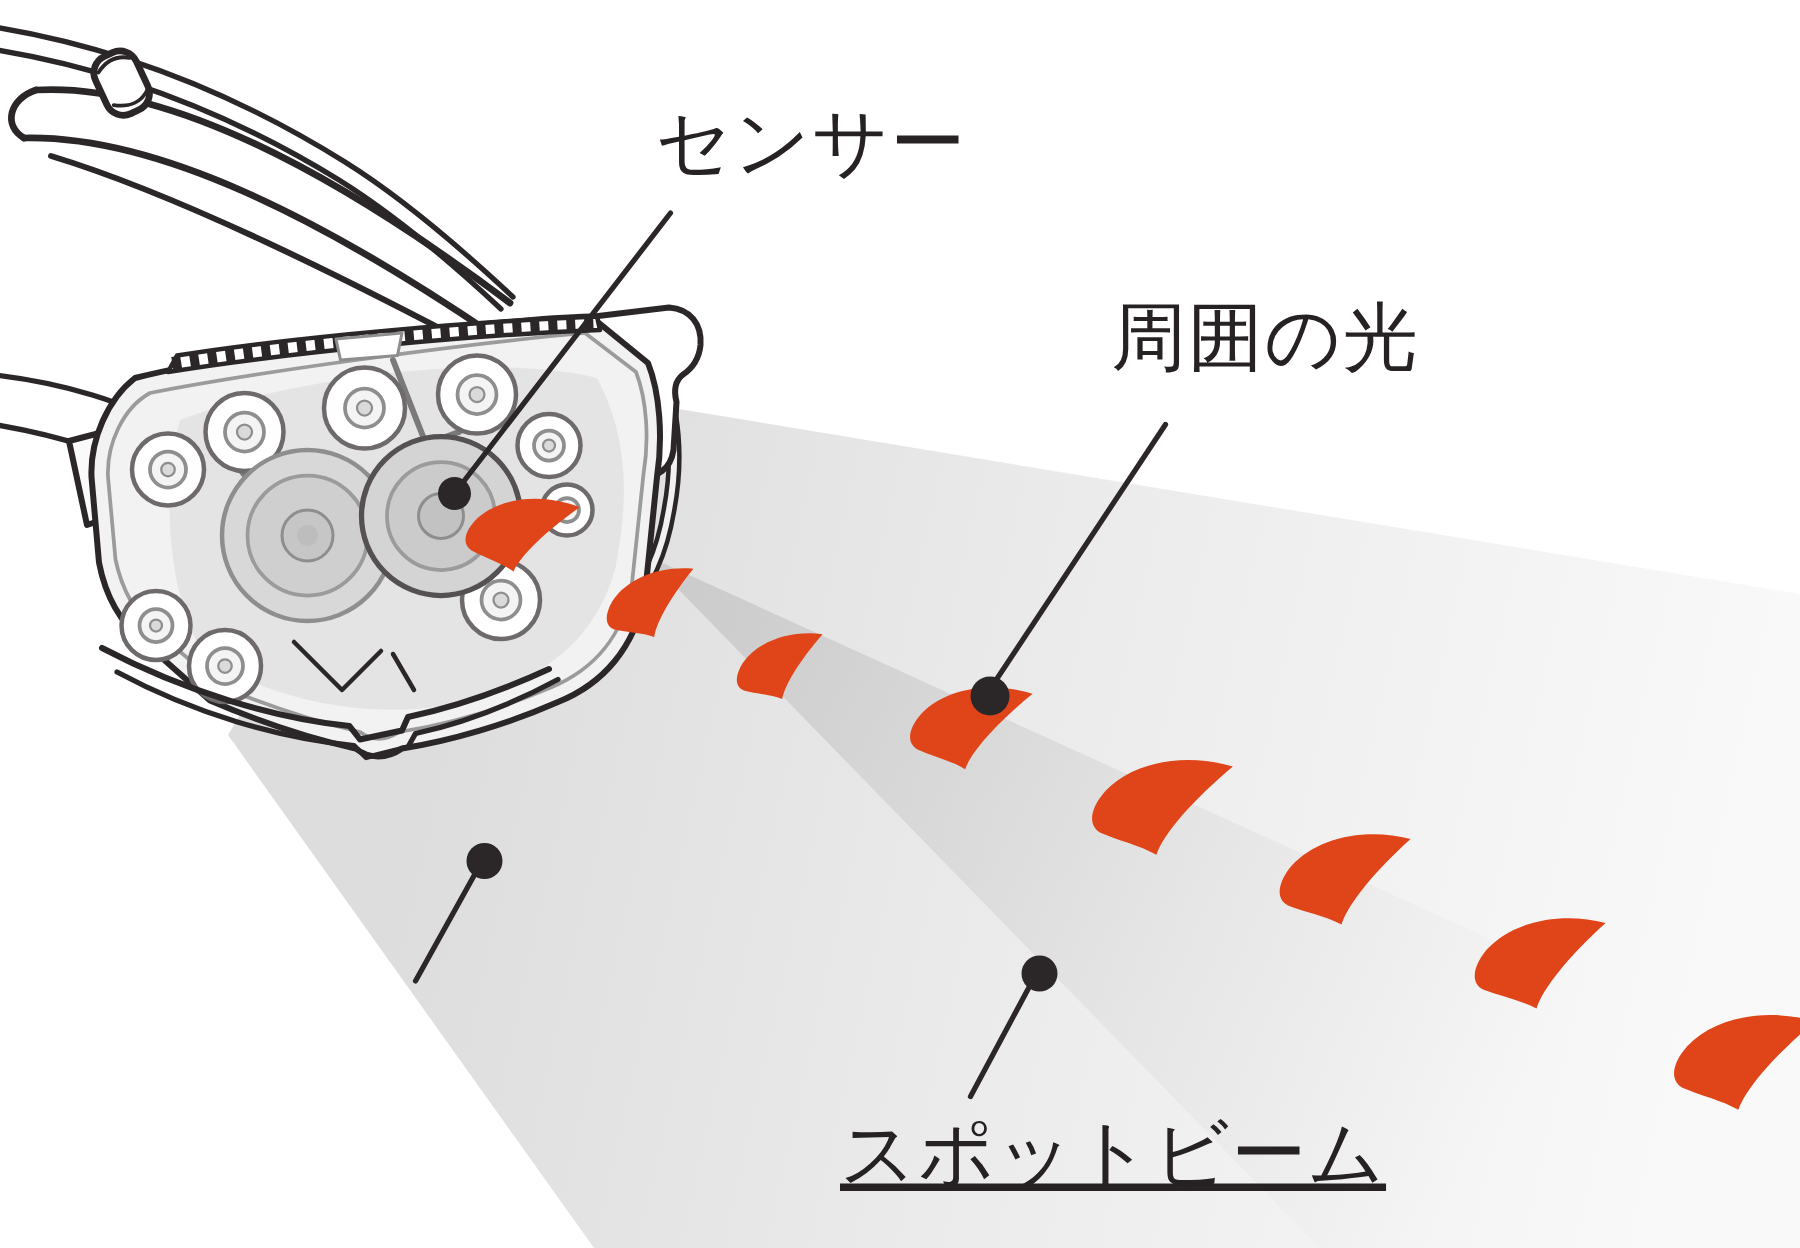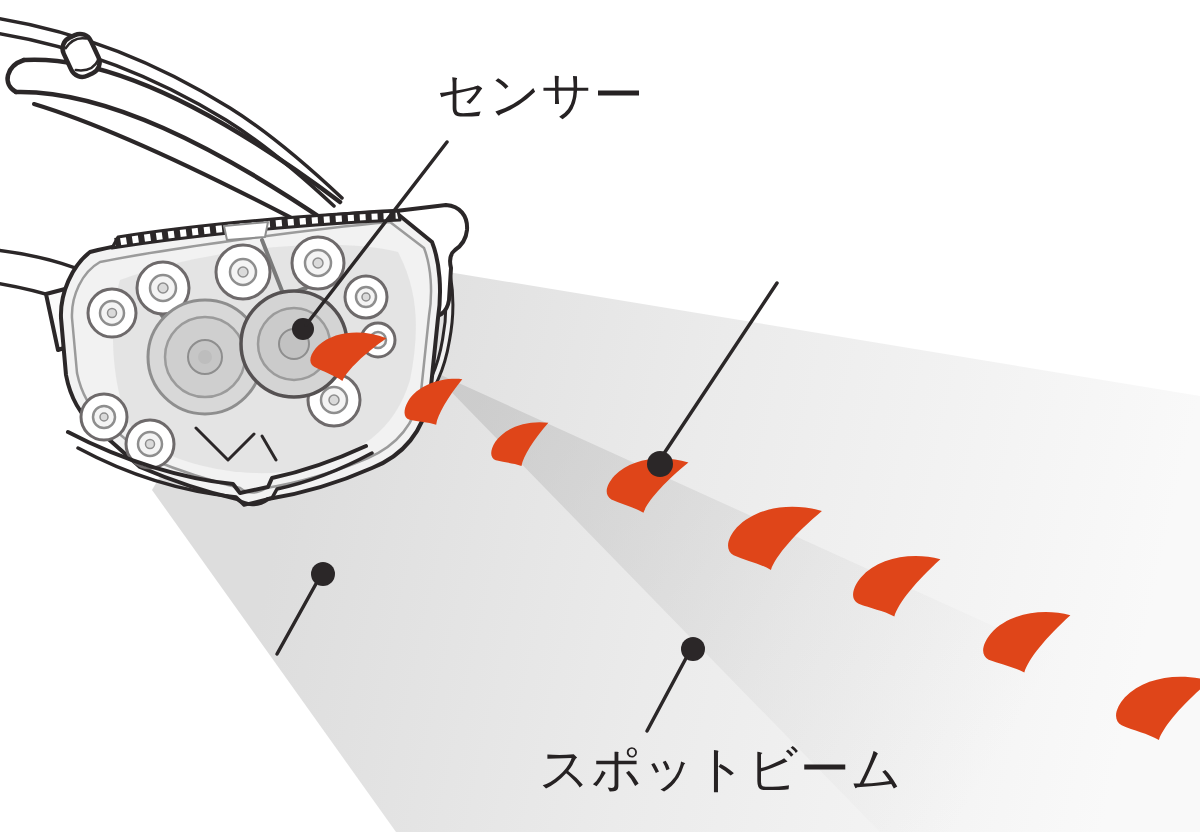--- a/index.html
+++ b/index.html
@@ -16,21 +16,21 @@
     color:#262223;
     font-size:50px;
     letter-spacing:1px;
     white-space:nowrap;
     line-height:1;
     user-select:none;
   }
   #label-sensor  {left:437px; top:70px;}
   #label-ambient {left:741px; top:200px;}
   #label-wide    {left:88px;  top:666px; font-size:51px;}
-  #label-spot    {left:539px; top:744px;}
+  #label-spot    {left:560px; top:744px;text-decoration:underline;}
 </style>
 </head>
 <body>
 
 <div class="stage">
 
   <svg width="1200" height="832" viewBox="0 0 1200 832">
     <defs>
       <linearGradient id="gw" gradientUnits="userSpaceOnUse" x1="300" y1="430" x2="1150" y2="620">
         <stop offset="0" stop-color="#DDDDDD"></stop>
@@ -190,14 +190,15 @@
       <line x1="692" y1="647" x2="647" y2="731"></line>
     </g>
     <g fill="#2B2728">
       <circle cx="660" cy="464" r="13"></circle>
       <circle cx="323" cy="574" r="12"></circle>
       <circle cx="693" cy="649" r="12"></circle>
     </g>
   </svg>
 
   <div class="diagram-label" id="label-sensor">センサー</div>
+  <div class="diagram-label" id="label-ambient">周囲の光</div>
   <div class="diagram-label" id="label-spot">スポットビーム</div>
 </div>
 
 </body></html>

